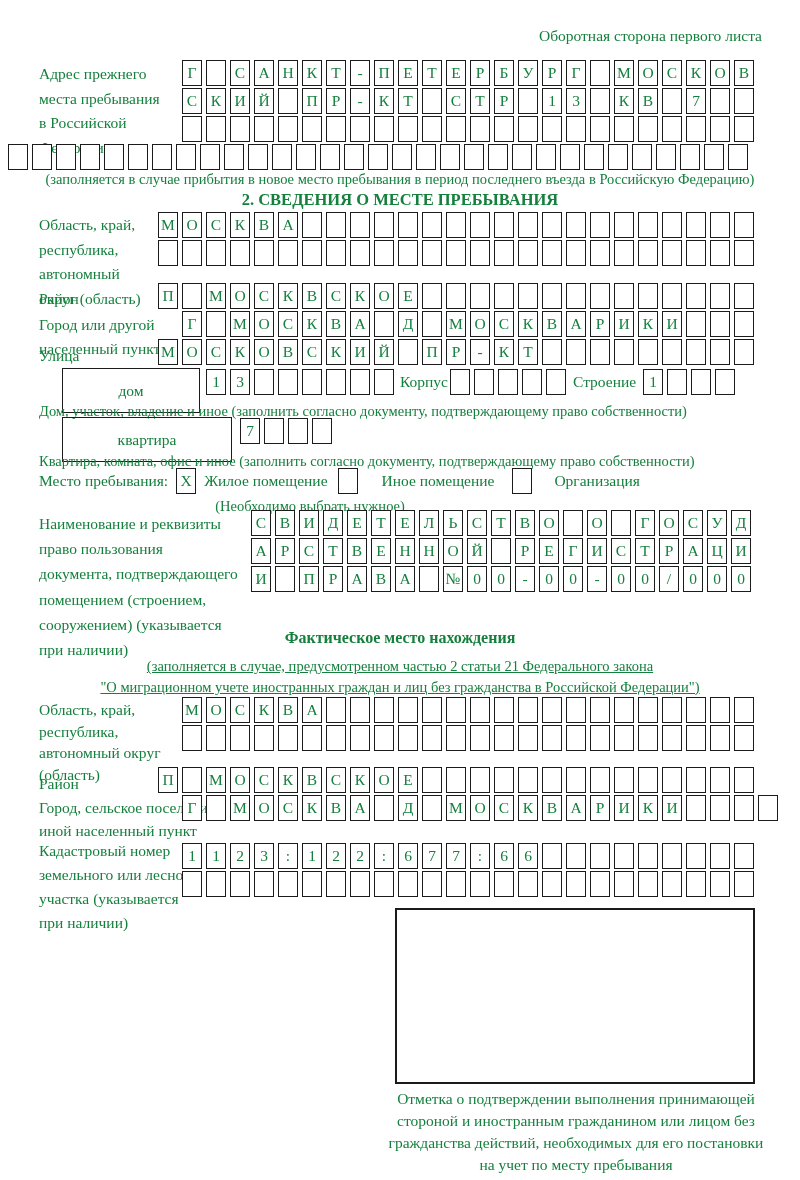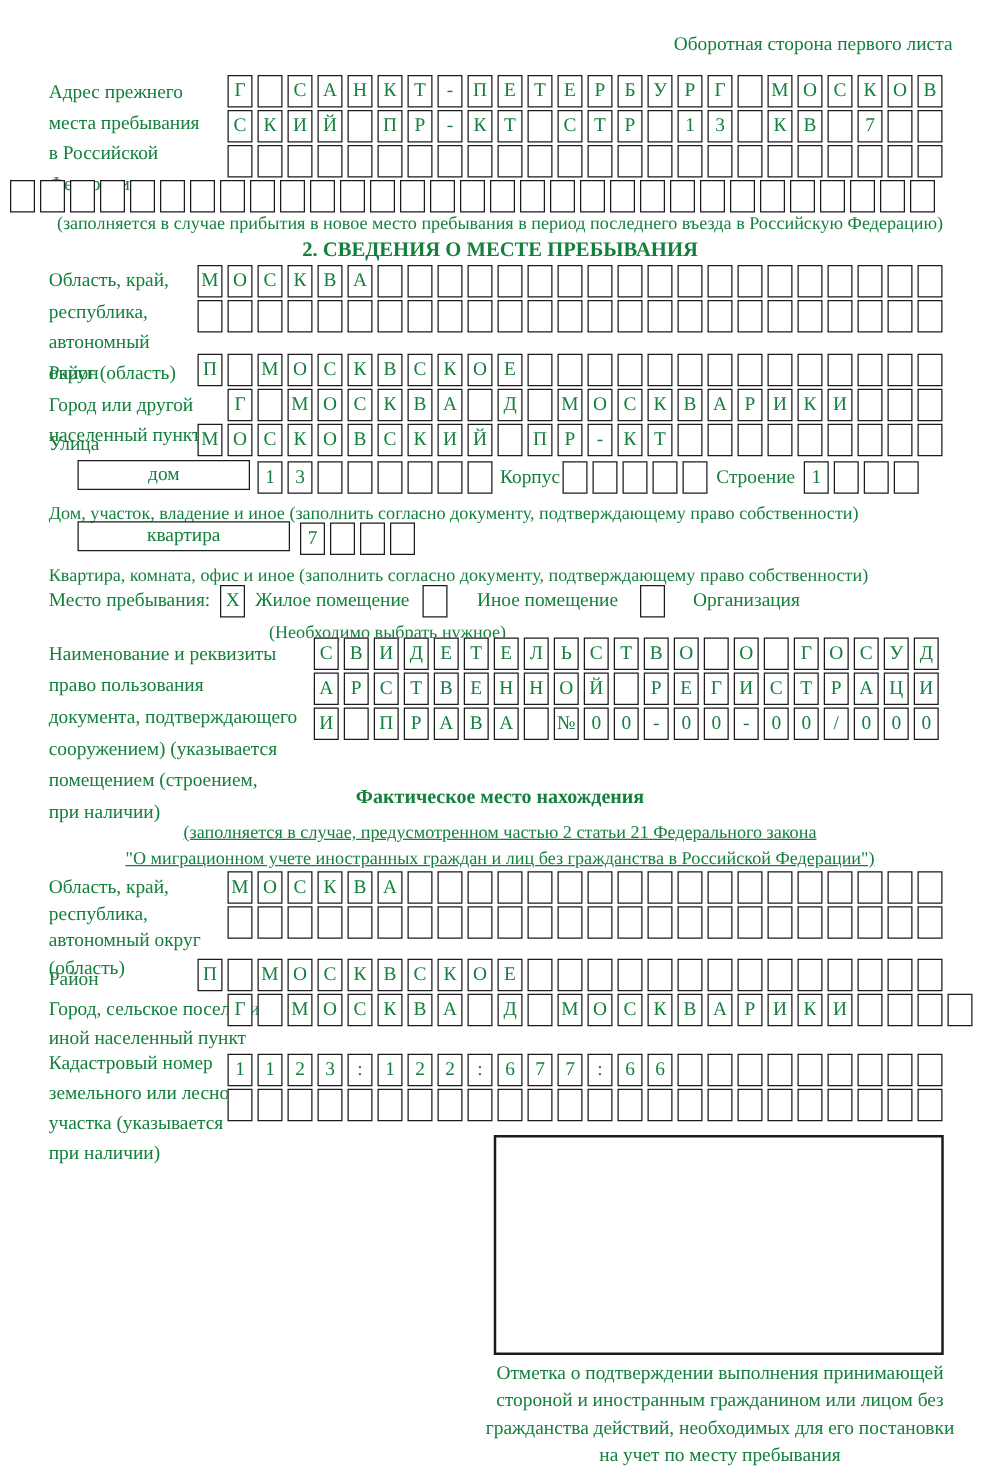--- a/index.html
+++ b/index.html
@@ -18,21 +18,21 @@
   .subtitle{font-weight:bold;font-size:16px;}
   .cellrow{position:absolute;display:flex;gap:4px;}
   .cellrow.inline{position:static;}
   .cell{
     width:20px;height:26px;flex:none;box-sizing:border-box;
     border:1.6px solid #1b1b1b;background:#fff;
     display:flex;align-items:center;justify-content:center;
     font-size:15.5px;font-family:"Liberation Serif", serif;
   }
   .bigbox{
-    height:24px;flex:none;box-sizing:border-box;border:1.6px solid #1b1b1b;
+    height:45px;flex:none;box-sizing:border-box;border:1.6px solid #1b1b1b;
     display:flex;align-items:center;justify-content:center;font-size:15.5px;
   }
   .flexrow{position:absolute;display:flex;align-items:flex-start;}
   .inllbl{font-size:15.5px;line-height:28px;white-space:nowrap;}
   .mesto-lbl{font-size:15.5px;line-height:27px;white-space:nowrap;}
   .stamp-box{position:absolute;box-sizing:border-box;border:2px solid #1b1b1b;background:#fff;}
   .stamp-note{position:absolute;text-align:center;font-size:15.5px;line-height:22px;}
   .note2 div{line-height:21px;text-decoration:underline;}
 </style>
 </head>
@@ -362,22 +362,22 @@
     <span class="mesto-lbl" style="margin-left:24px;margin-right:18px">Иное помещение</span>
     <span class="cell"></span>
     <span class="mesto-lbl" style="margin-left:22px">Организация</span>
   </div>
   <div class="lbl fn" style="left:150px;top:494px;width:320px;text-align:center;white-space:normal">(Необходимо выбрать нужное)</div>
 
   <div class="lbl lh25" style="left:39px;top:511px">
       <div>Наименование и реквизиты</div>
       <div>право пользования</div>
       <div>документа, подтверждающего</div>
+      <div>помещением (строением,</div>
       <div>сооружением) (указывается</div>
-      <div>помещением (строением,</div>
       <div>при наличии)</div>
     </div>
   <div class="cellrow" style="left:251px;top:510px">
       <span class="cell">С</span>
       <span class="cell">В</span>
       <span class="cell">И</span>
       <span class="cell">Д</span>
       <span class="cell">Е</span>
       <span class="cell">Т</span>
       <span class="cell">Е</span>

